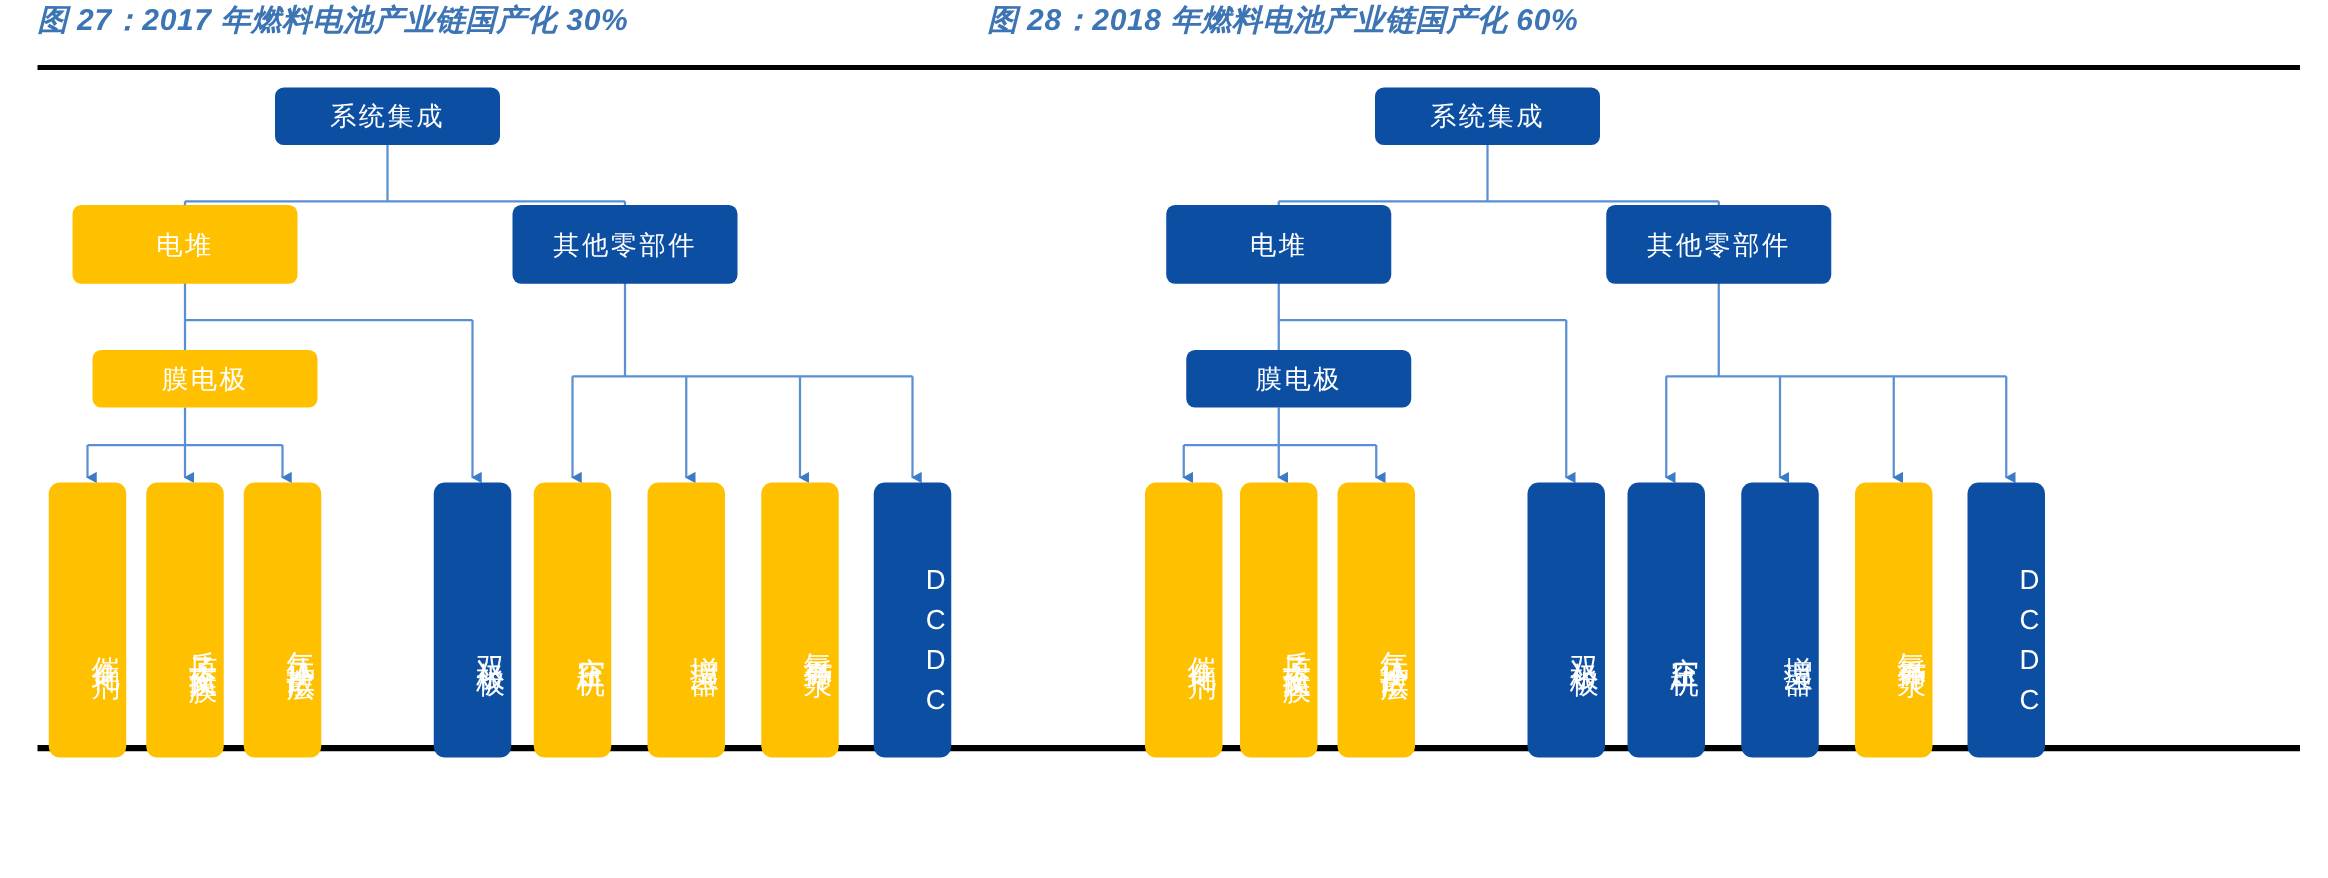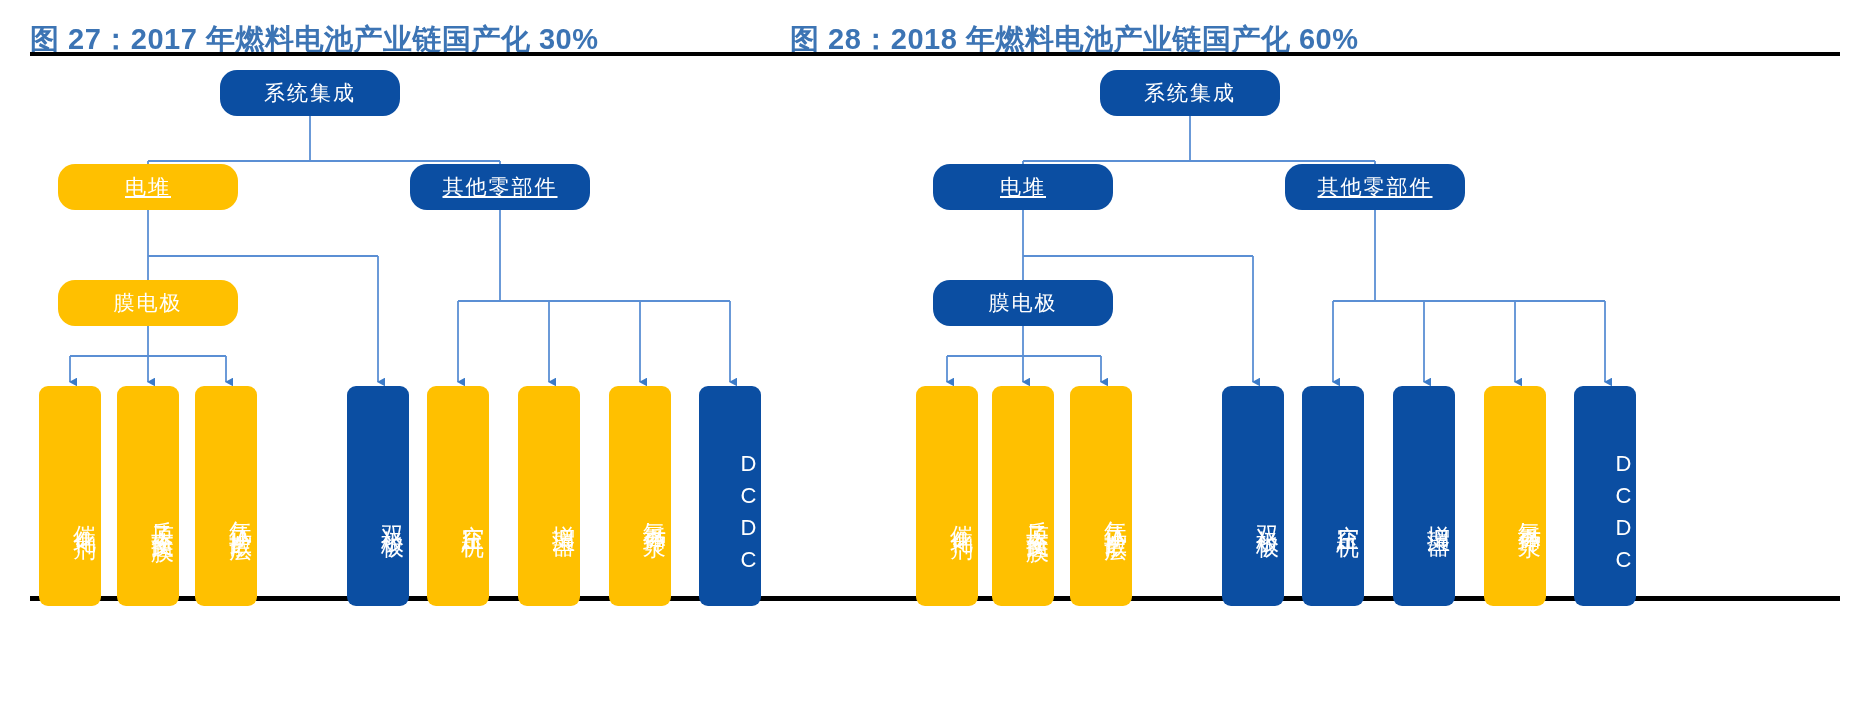--- a/index.html
+++ b/index.html
@@ -5,63 +5,63 @@
   html,body{margin:0;padding:0;background:#ffffff;}
   body{
     width:1862px;height:702px;
     font-family:"Liberation Sans","DejaVu Sans",sans-serif;
     overflow:hidden;position:relative;
   }
   .page{position:absolute;inset:0;}
 
   
   .title{
-    position:absolute;top:20px;
-    font-size:29px;font-weight:bold;
+    position:absolute;top:0;
+    font-size:24px;font-weight:bold;font-style:italic;
     color:#3C74B4;letter-spacing:0.5px;white-space:nowrap;
   }
   #title-left{left:30px;}
   #title-right{left:790px;}
 
   
   .rule{position:absolute;left:30px;width:1810px;background:#000000;}
   #rule-top{top:52px;height:4px;}
   #rule-bottom{top:596px;height:5px;}
 
   
   .panel{position:absolute;top:56px;height:540px;}
   #panel-left{left:30px;width:905px;}
   #panel-right{left:935px;width:905px;}
 
   .svg-links{position:absolute;left:0;top:0;width:100%;height:100%;pointer-events:none;}
 
   
   .node{
     position:absolute;
-    border-radius:17px;
+    border-radius:7px;
     color:#ffffff;
     display:flex;align-items:center;justify-content:center;
     box-sizing:border-box;
     font-weight:400;
   }
   .node.blue{background:#0B4EA2;}
 
   .node.horiz{font-size:21px;letter-spacing:2px;}
   .node.vert{
     writing-mode:vertical-rl;text-orientation:upright;
     font-size:23px;letter-spacing:5px;
     align-items:flex-start;padding-top:36px;
     border-radius:9px;
   }
   .node.vert.latin{letter-spacing:7px;font-size:22px;padding-top:38px;}
 
   
   .r-root{width:180px;height:46px;top:14px;}
-  .r-mid {width:180px;height:46px;top:108px;text-decoration:underline;}
-  .r-mid2{width:180px;height:46px;top:224px;}
+  .r-mid {width:180px;height:63px;top:108px;}
+  .r-mid2{width:180px;height:46px;top:224px;margin-left:16px;}
   .r-leaf{width:62px;height:220px;top:330px;}
 </style>
 </head>
 <body>
 
 <div class="page">
 
   <div class="title" id="title-left" style="color: rgb(60, 116, 180);">图 27：2017 年燃料电池产业链国产化 30%</div>
   <div class="title" id="title-right" style="color: rgb(60, 116, 180);">图 28：2018 年燃料电池产业链国产化 60%</div>
 

